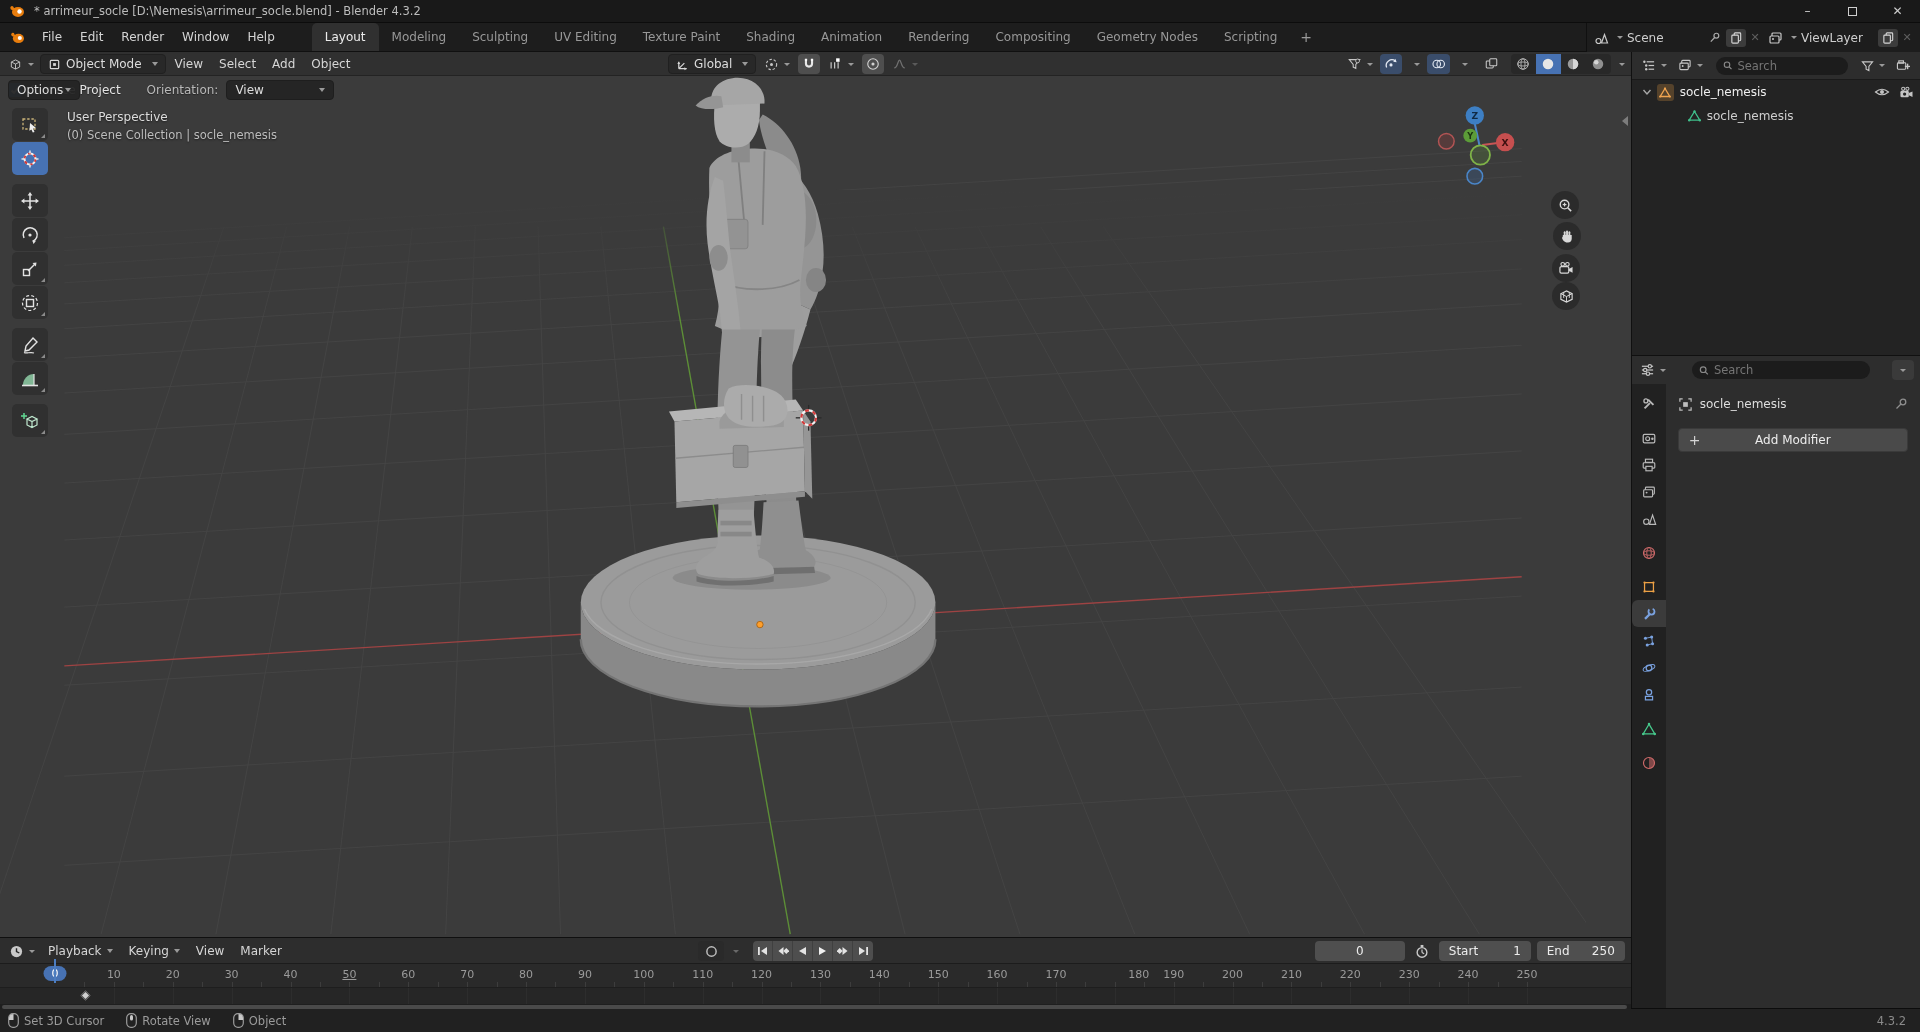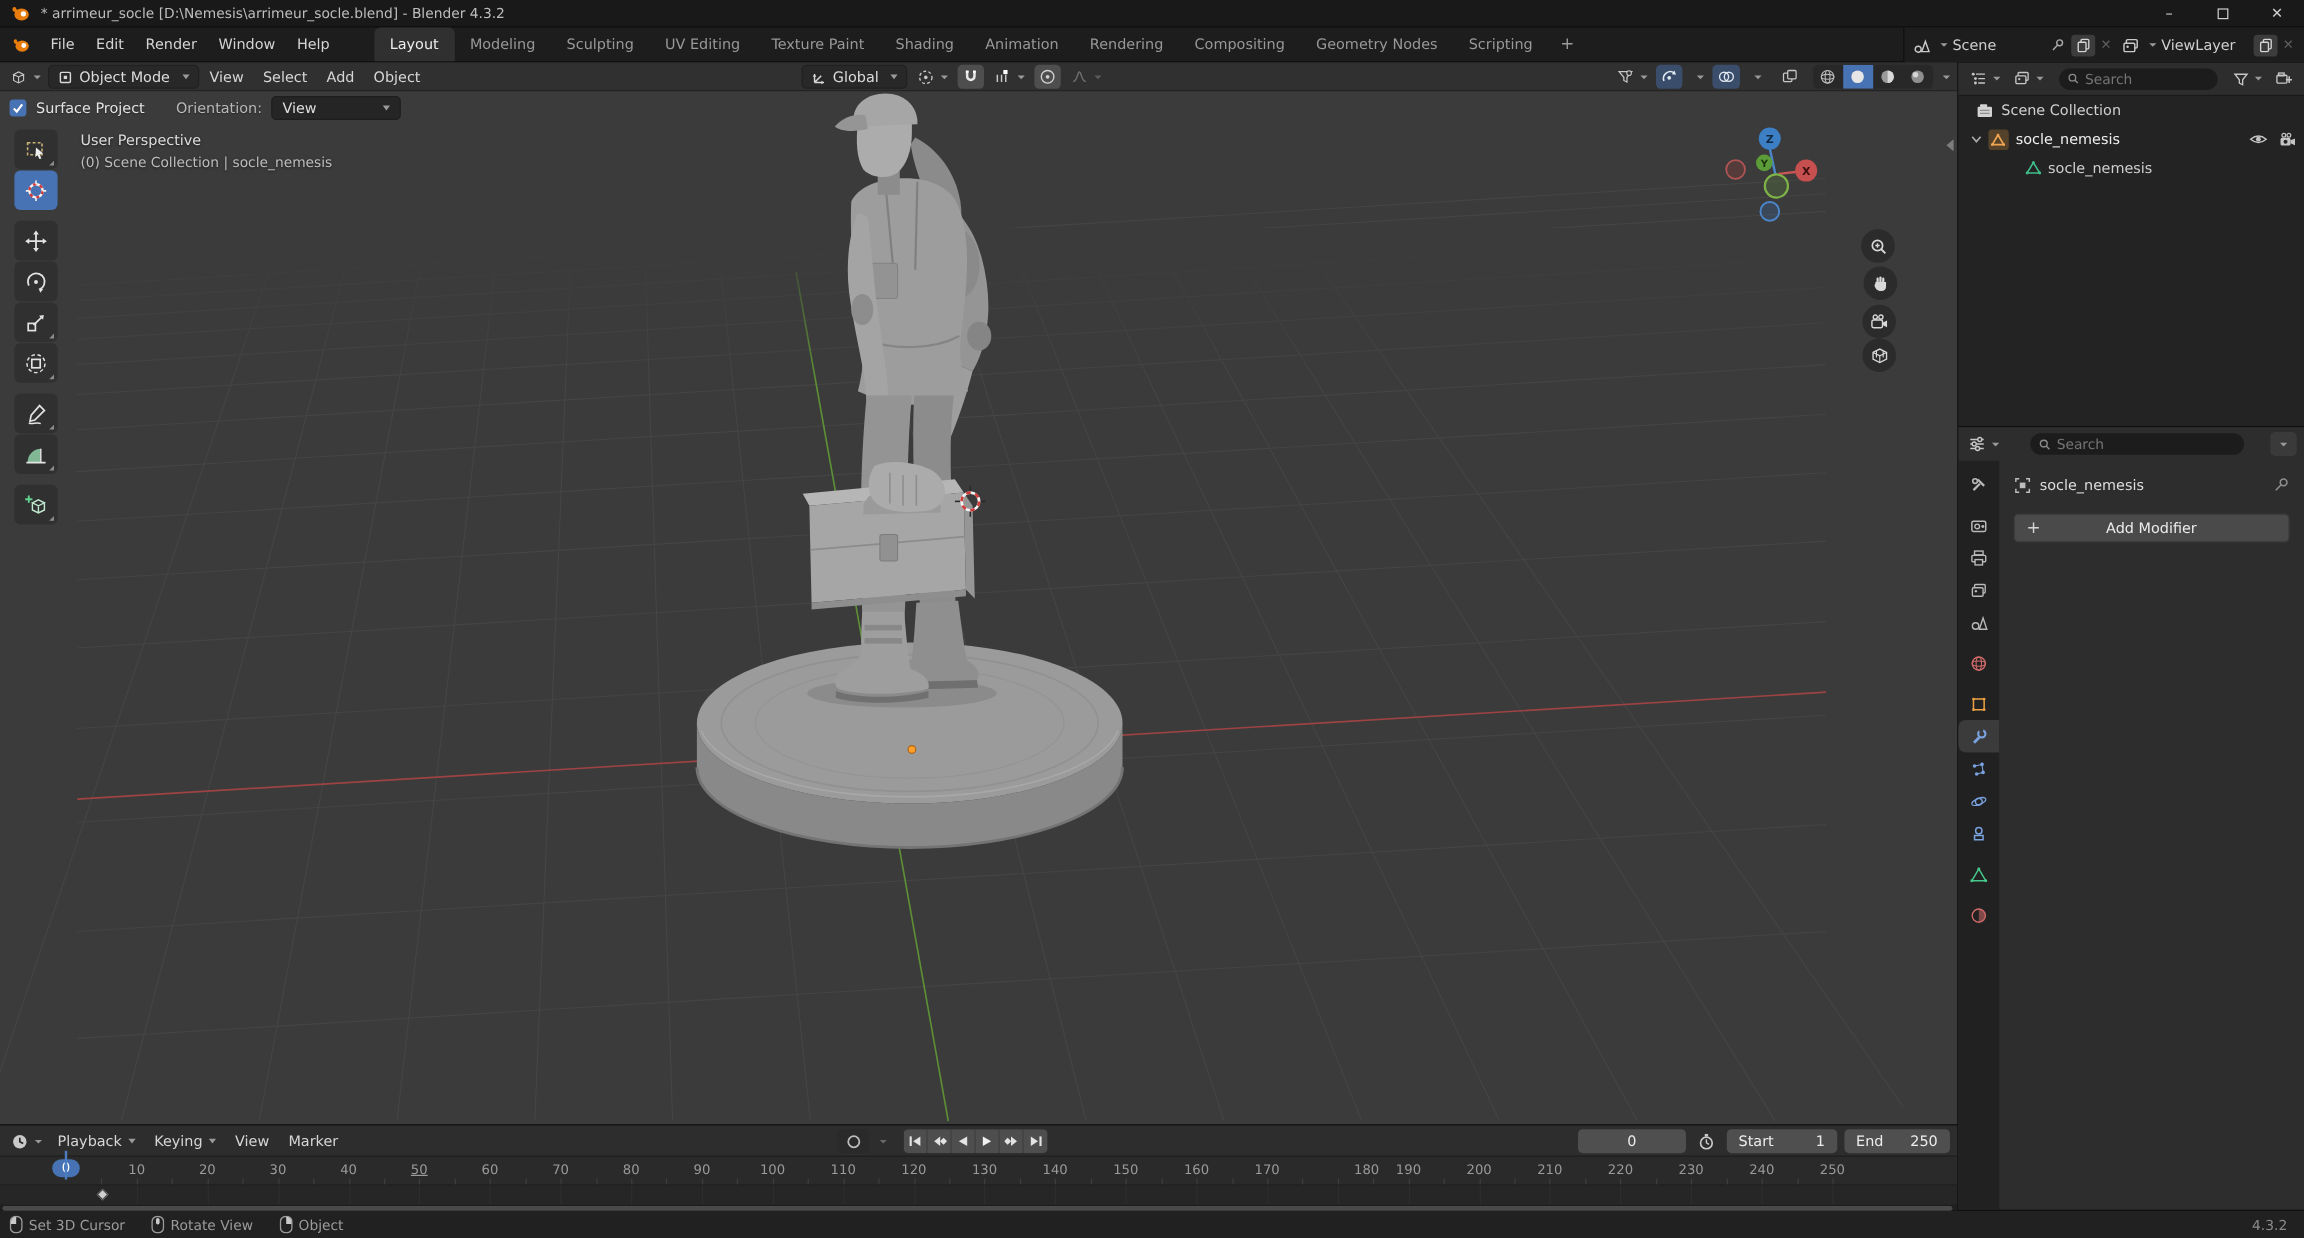--- a/index.html
+++ b/index.html
@@ -454,20 +454,26 @@
                 <polyline points="1.5,5.5 4,8 8.5,2" fill="none" stroke="#fff" stroke-width="1.8"></polyline>
               </svg>
             </span>
           <span class="ts-label">Surface Project</span>
           <span class="ts-dim">Orientation:</span>
           <span class="ts-pill">
               <span>View</span>
               <i class="car" style="margin-left:auto"></i>
             </span>
         </div>
+        <div class="toolsettings options-pill">
+          <span class="ts-pill" style="width:72px">
+              <span>Options</span>
+              <i class="car" style="margin-left:auto"></i>
+            </span>
+        </div>
 
         <div class="ovtext">
           <div class="l1">User Perspective</div>
           <div class="l2">(0) Scene Collection | socle_nemesis</div>
         </div>
 
         <div class="toolbar">
           <div class="toolbtn sub">
             <svg width="20" height="20" viewBox="0 0 20 20">
                 <rect x="3" y="4" width="12" height="10" fill="none" stroke="#c9b278" stroke-width="1.3" stroke-dasharray="2.4 1.8"></rect>
@@ -803,29 +809,20 @@
           </div>
           <div class="icbtn">
             <svg width="14" height="13" viewBox="0 0 15 14">
                 <rect x="1.5" y="4" width="9" height="7" rx="1" fill="none" stroke="#c7c7c7" stroke-width="1.2"></rect>
                 <rect x="3" y="2" width="5" height="2.5" fill="none" stroke="#c7c7c7" stroke-width="1.2"></rect>
                 <line x1="12.5" y1="5" x2="12.5" y2="11" stroke="#c7c7c7" stroke-width="1.4"></line>
                 <line x1="9.5" y1="8" x2="15.5" y2="8" stroke="#c7c7c7" stroke-width="1.4"></line>
               </svg>
           </div>
         </div>
-        <div class="ol-row" style="padding-left:14px">
-          <svg width="16" height="14" viewBox="0 0 16 14">
-              <rect x="2" y="4" width="12" height="8.5" rx="1" fill="#d2d2d2"></rect>
-              <rect x="4" y="1.8" width="6" height="2.6" rx="0.8" fill="#d2d2d2"></rect>
-              <line x1="4" y1="7" x2="12" y2="7" stroke="#8f8f8f" stroke-width="1"></line>
-              <line x1="4" y1="9.5" x2="12" y2="9.5" stroke="#8f8f8f" stroke-width="1"></line>
-            </svg>
-          <span class="lbl">Scene Collection</span>
-        </div>
         <div class="ol-row" style="padding-left:10px">
           <svg width="10" height="8" viewBox="0 0 10 8">
               <path d="M1.5,2 L5,6 L8.5,2" fill="none" stroke="#a8a8a8" stroke-width="1.4"></path>
             </svg>
           <span class="objicon" style="margin-left:5px">
               <svg width="12" height="11" viewBox="0 0 12 11">
                 <path d="M6,1.5 L10.8,9.5 L1.2,9.5 Z" fill="none" stroke="#f0a450" stroke-width="1.4"></path>
                 <circle cx="6" cy="1.5" r="1.1" fill="#f0a450"></circle>
                 <circle cx="10.8" cy="9.5" r="1.1" fill="#f0a450"></circle>
                 <circle cx="1.2" cy="9.5" r="1.1" fill="#f0a450"></circle>

